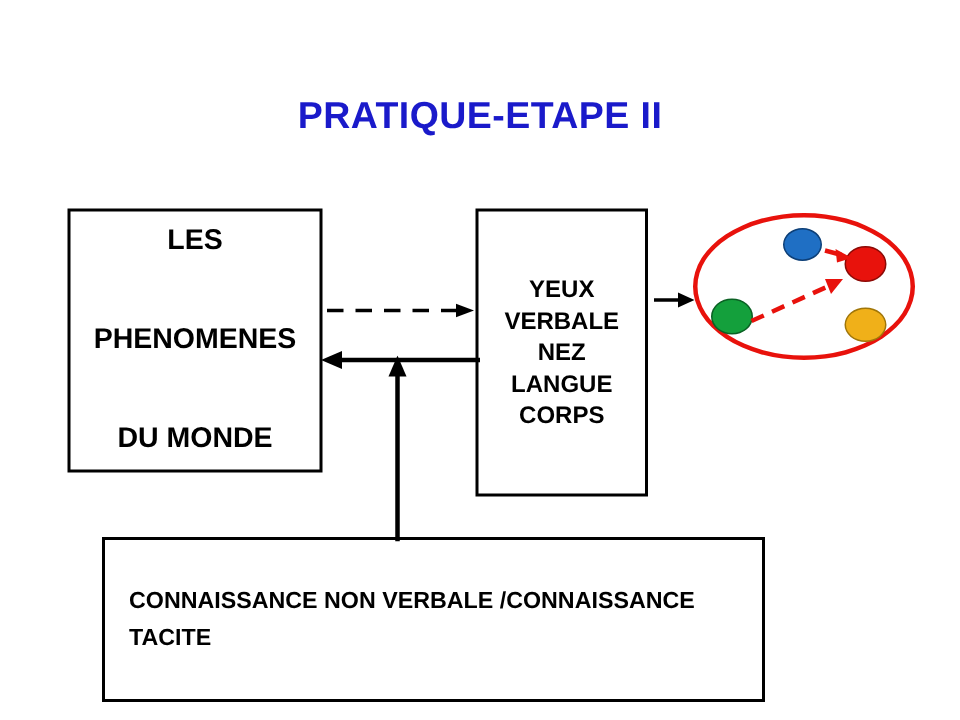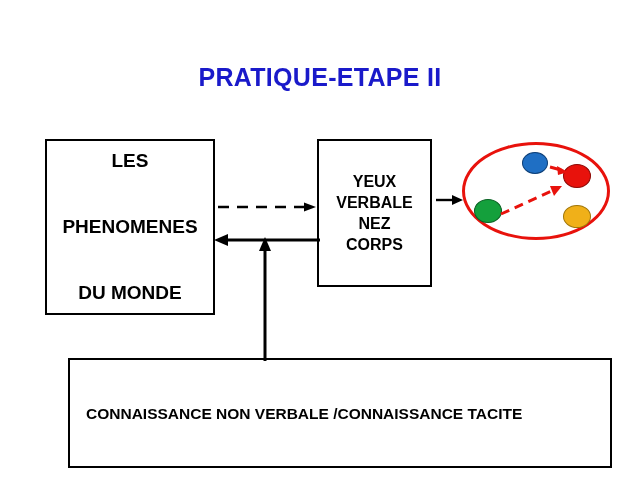--- a/index.html
+++ b/index.html
@@ -55,30 +55,30 @@
     font-size: 19px;
     line-height: 26px;
     gap: 40px;
   }
   #box-world .line { display: block; white-space: nowrap; }
 
   #box-senses {
     left: 317px;
     top: 118px;
     width: 115px;
-    height: 148px;
+    height: 192px;
     font-size: 16px;
     line-height: 21px;
   }
   #box-senses .line { display: block; white-space: nowrap; }
 
   #box-caption {
     left: 68px;
     top: 337px;
-    width: 544px;
+    width: 442px;
     height: 110px;
     align-items: flex-start;
     justify-content: center;
     padding-left: 16px;
     font-size: 15.5px;
     line-height: 25px;
     text-align: left;
   }
   #box-caption .line { display: block; }
 
@@ -184,20 +184,21 @@
   <div class="box" id="box-world">
     <span class="line">LES</span>
     <span class="line">PHENOMENES</span>
     <span class="line">DU MONDE</span>
   </div>
 
   <div class="box" id="box-senses">
     <span class="line">YEUX</span>
     <span class="line">VERBALE</span>
     <span class="line">NEZ</span>
+    <span class="line">LANGUE</span>
     <span class="line">CORPS</span>
   </div>
 
   <div class="box" id="box-caption">
     <span class="line">CONNAISSANCE NON VERBALE /CONNAISSANCE TACITE</span>
   </div>
 
   <svg class="conn" id="arrow-dashed" viewBox="0 0 100 12">
     <line x1="0" y1="6" x2="88" y2="6" stroke="#000000" stroke-width="2.4" stroke-dasharray="11,8"></line>
     <polygon points="98,6 86,1.5 86,10.5" fill="#000000"></polygon>

